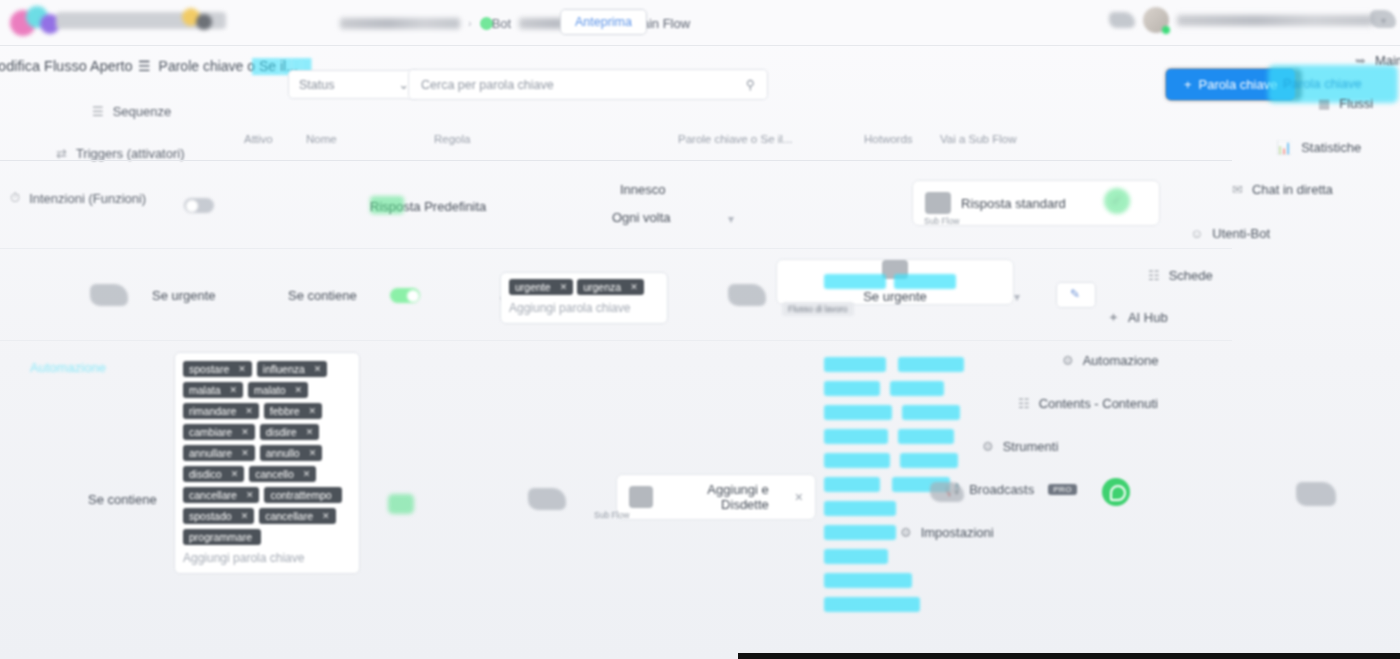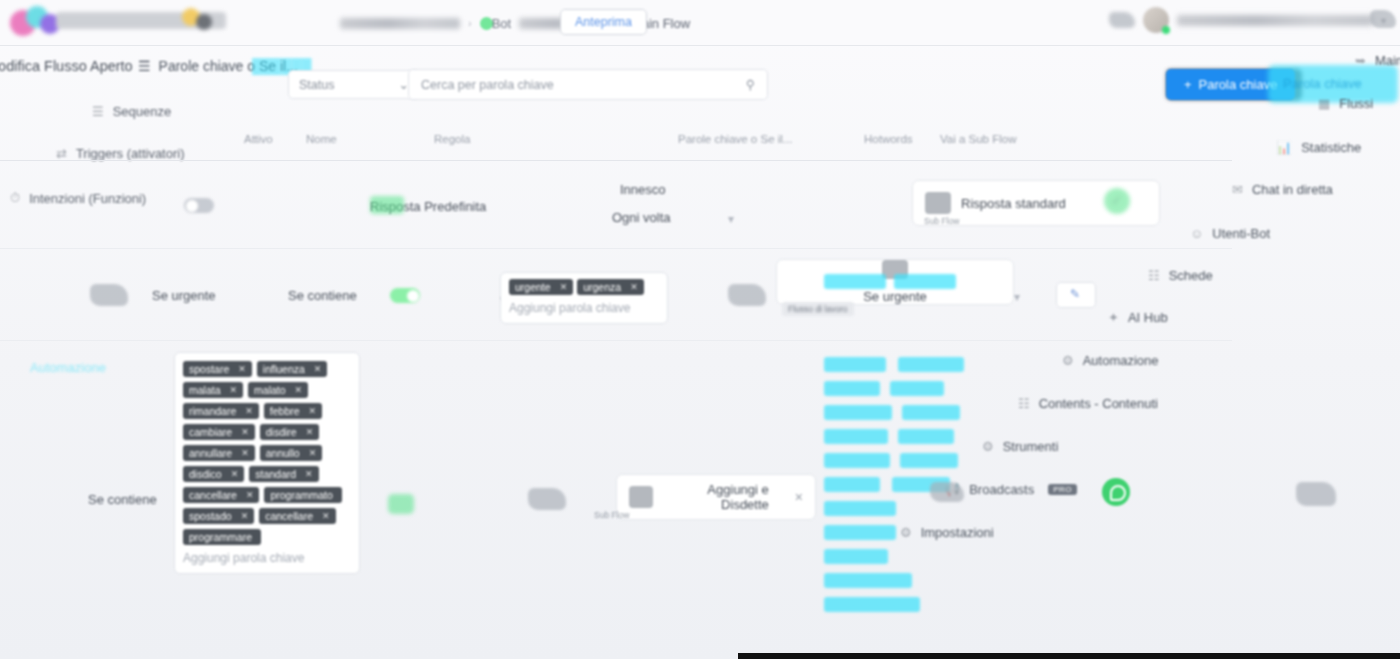--- a/index.html
+++ b/index.html
@@ -534,29 +534,29 @@
           </span>
         <span class="chip">
             <span>annullo</span>
             <span class="x">✕</span>
           </span>
         <span class="chip">
             <span>disdico</span>
             <span class="x">✕</span>
           </span>
         <span class="chip">
-            <span>standard</span>
+            <span>cancello</span>
             <span class="x">✕</span>
           </span>
         <span class="chip">
             <span>cancellare</span>
             <span class="x">✕</span>
           </span>
         <span class="chip">
-            <span>programmato</span>
+            <span>contrattempo</span>
             <span class="x">✕</span>
           </span>
         <span class="chip">
             <span>spostado</span>
             <span class="x">✕</span>
           </span>
         <span class="chip">
             <span>cancellare</span>
             <span class="x">✕</span>
           </span>

